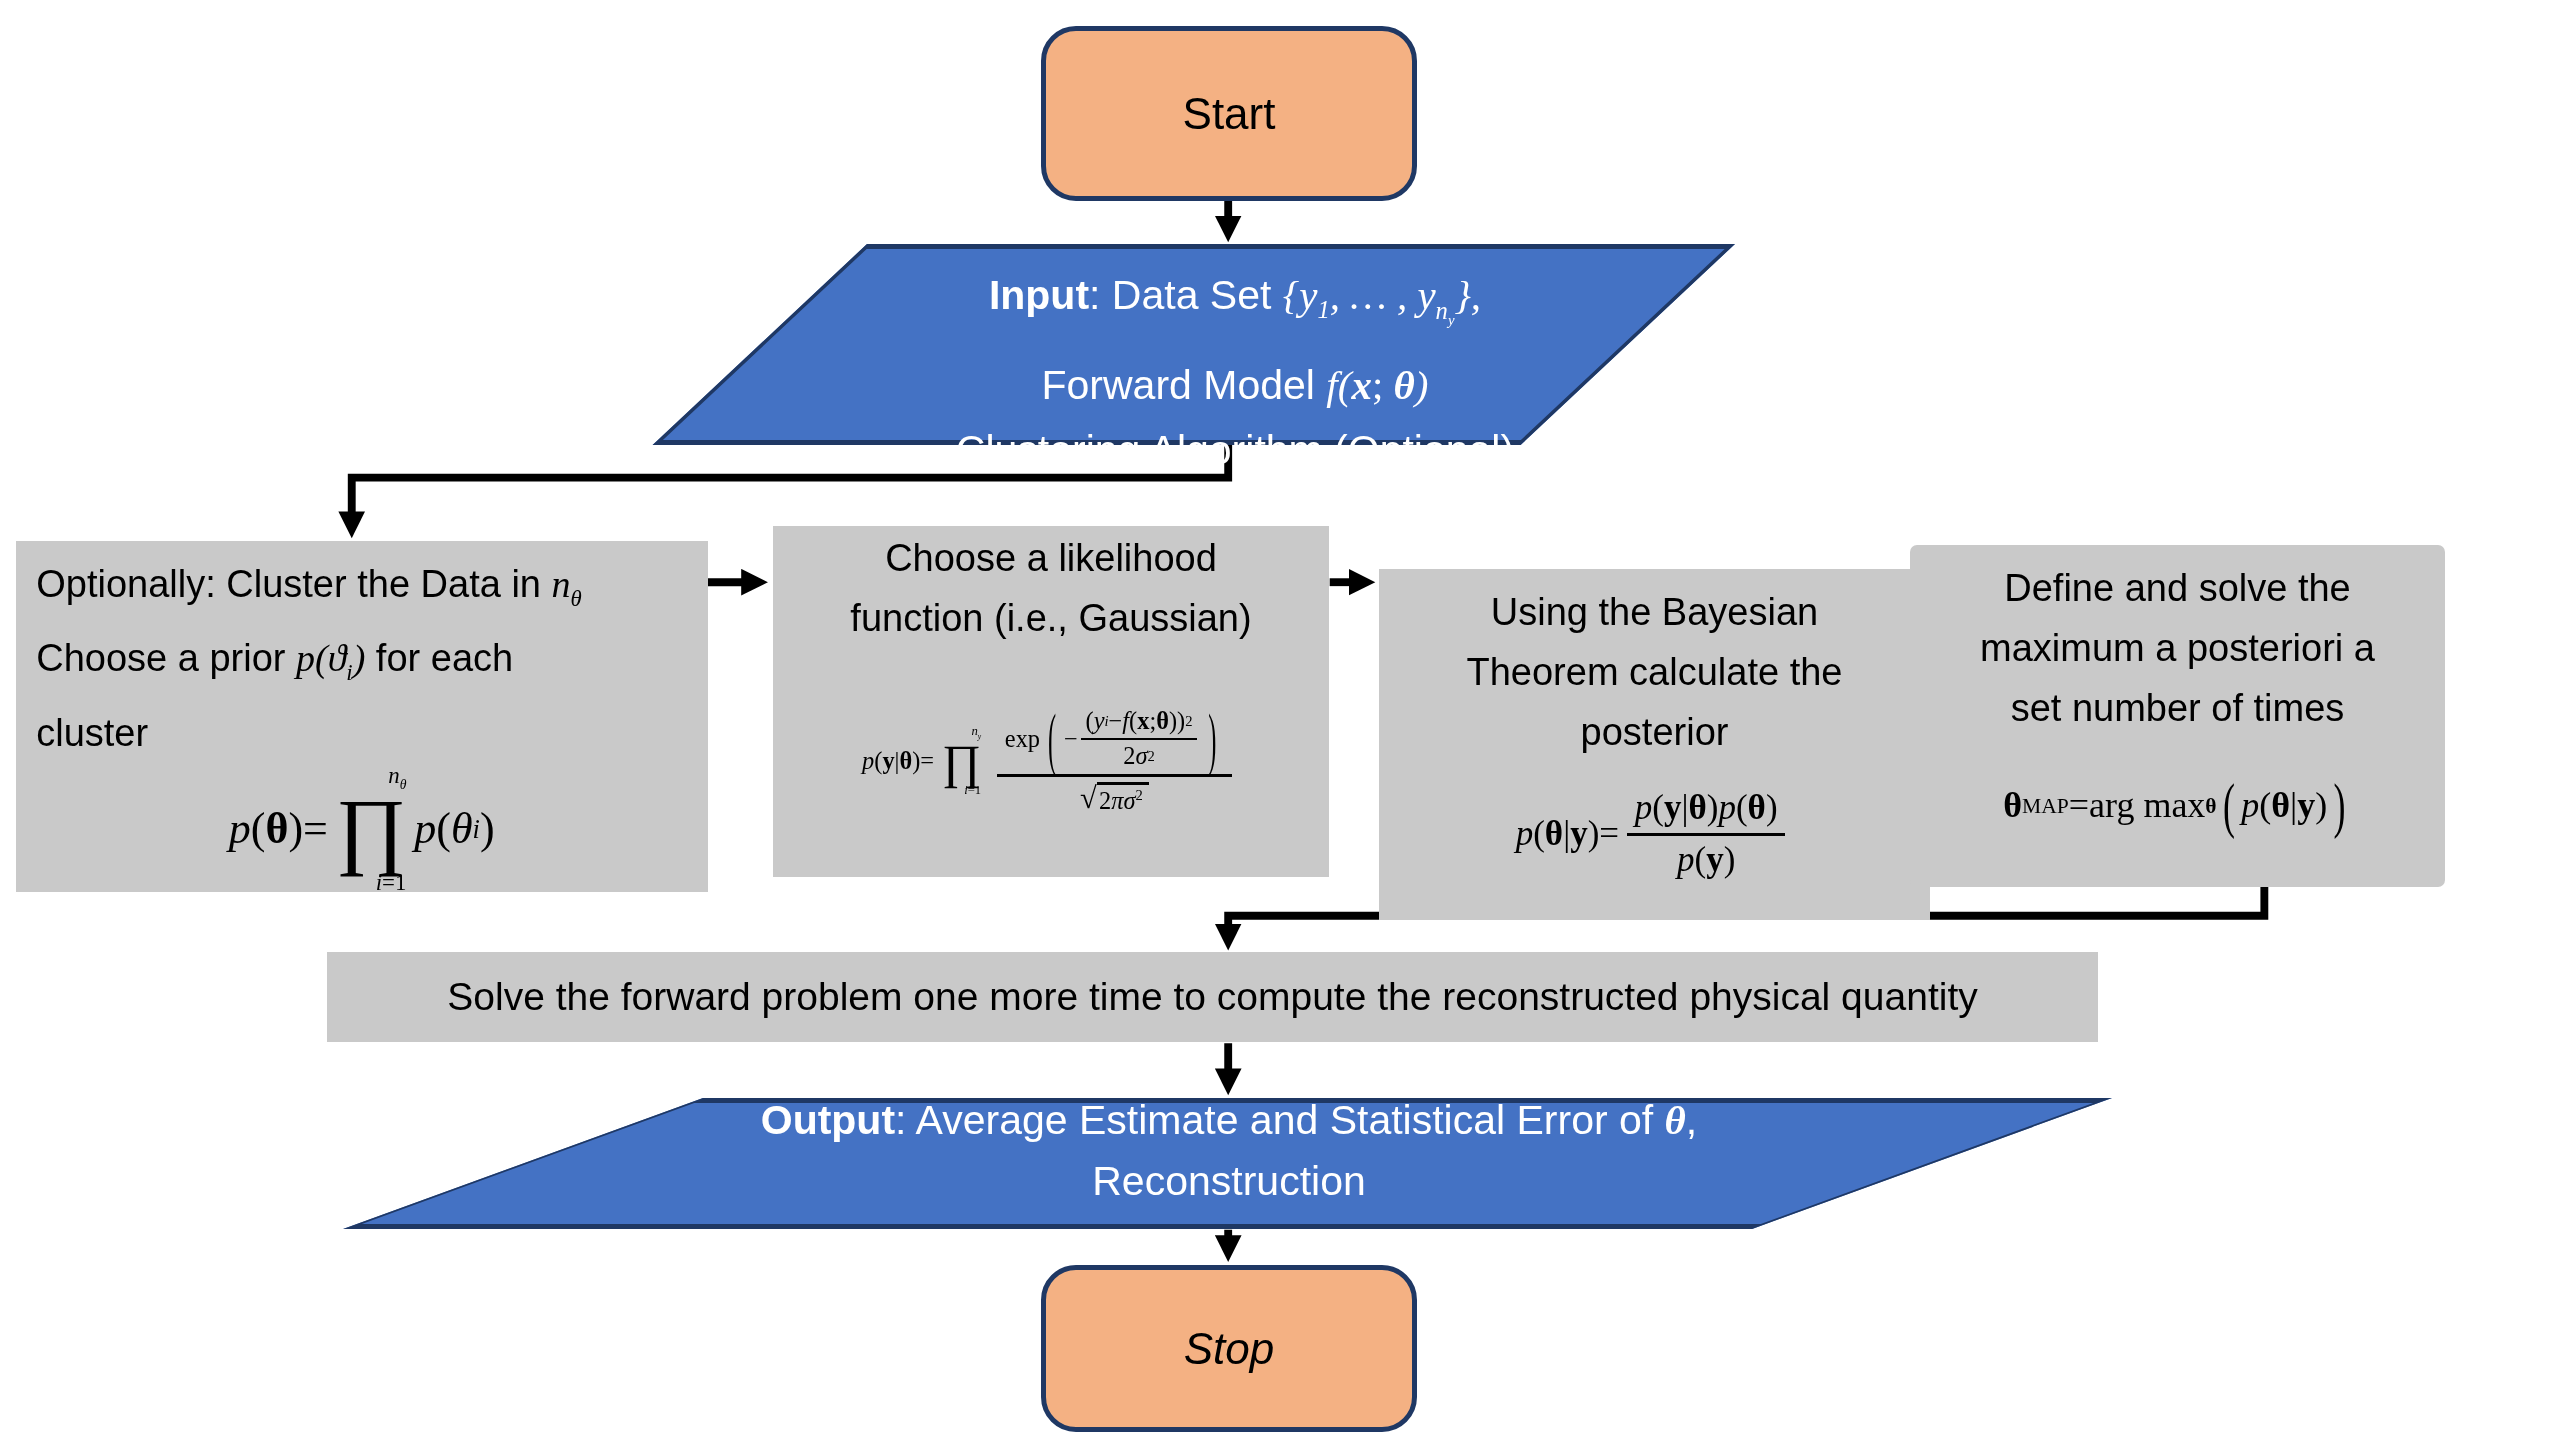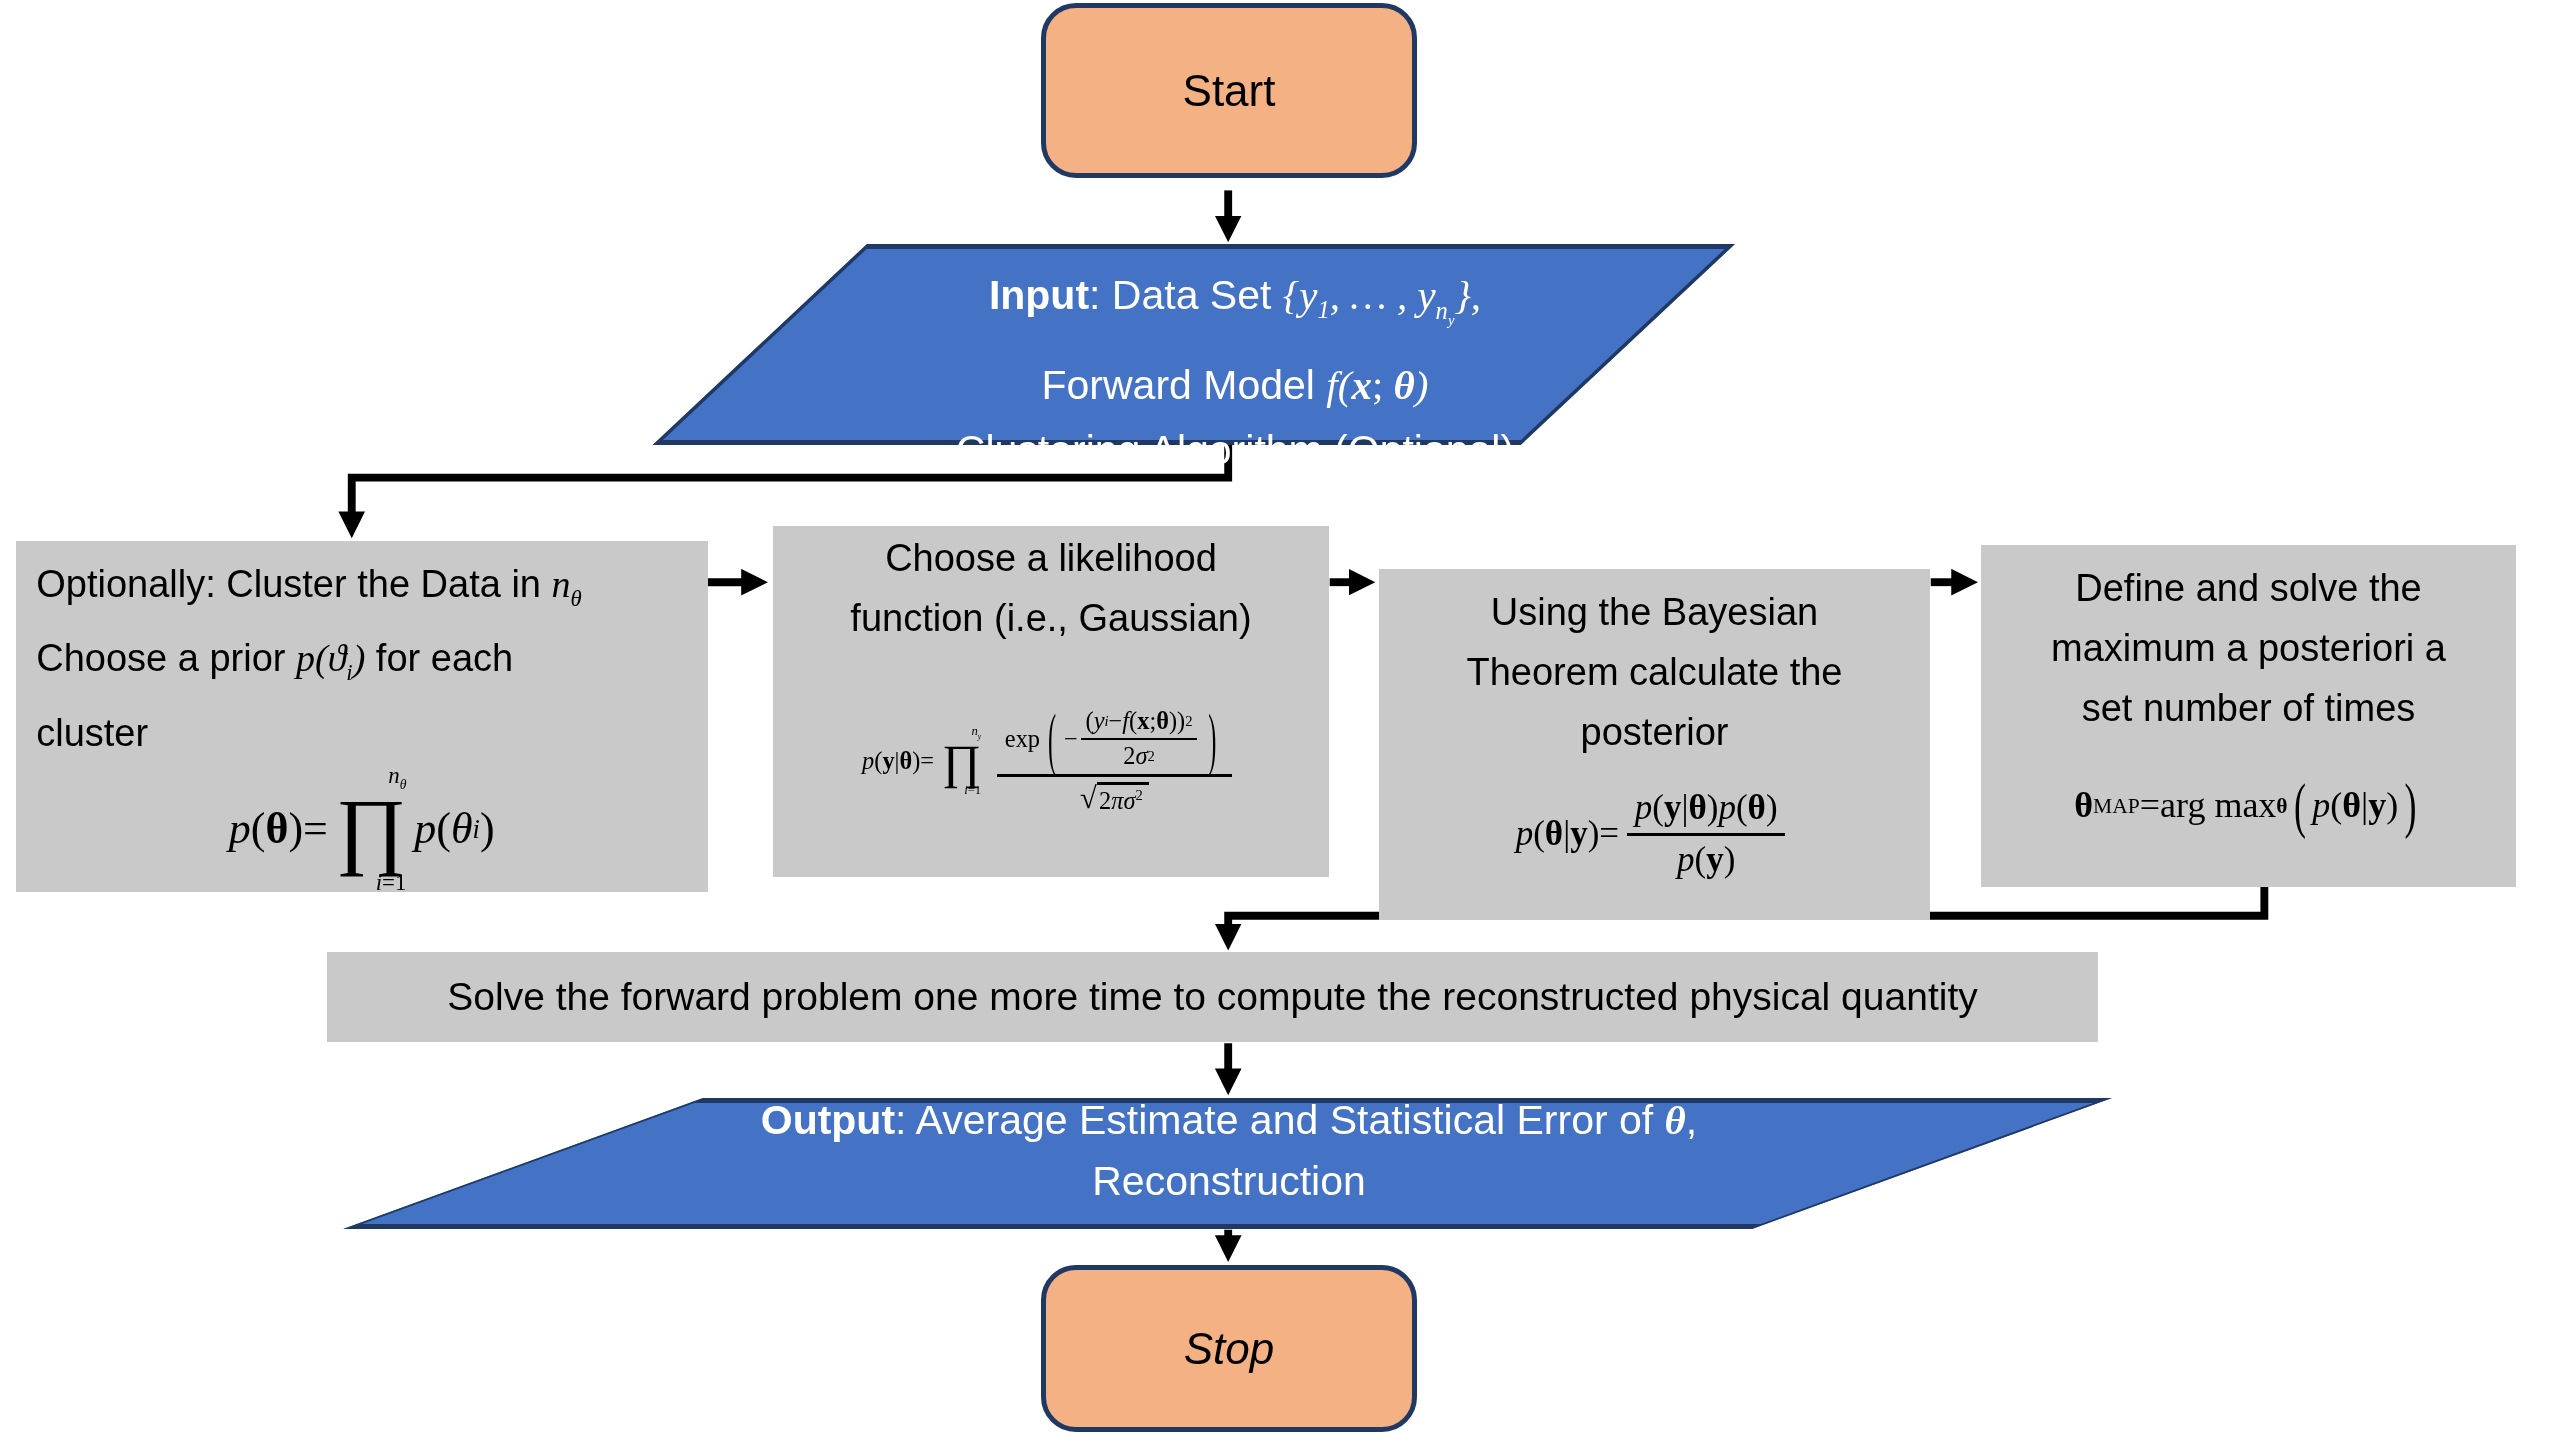--- a/index.html
+++ b/index.html
@@ -61,21 +61,21 @@
     <path d="M1561,242 V276" stroke="#000" stroke-width="10" fill="none" marker-end="url(#ah)"></path>
     <path d="M1561,562 V607 H447 V652" stroke="#000" stroke-width="10" fill="none" marker-end="url(#ah)"></path>
     <path d="M894,740 H944" stroke="#000" stroke-width="10" fill="none" marker-end="url(#ah)"></path>
     <path d="M1690,740 H1716" stroke="#000" stroke-width="10" fill="none" marker-end="url(#ah)"></path>
     <path d="M2454,740 H2482" stroke="#000" stroke-width="10" fill="none" marker-end="url(#ah)"></path>
     <path d="M2878,1127 V1164 H1561 V1176" stroke="#000" stroke-width="10" fill="none" marker-end="url(#ah)"></path>
     <path d="M1561,1326 V1360" stroke="#000" stroke-width="10" fill="none" marker-end="url(#ah)"></path>
     <path d="M1561,1563 V1572" stroke="#000" stroke-width="10" fill="none" marker-end="url(#ah)"></path>
   </svg>
 
-  <div class="terminal" style="left:1041px;top:3px;width:376px;height:175px;">
+  <div class="terminal" style="left:1041px;top:26px;width:376px;height:175px;">
     <span>Start</span>
   </div>
 
   <div class="skewshape" style="left:867px;top:244px;width:868px;height:201px;transform:skewX(-46.85deg);"></div>
   <div class="ptext" style="left:692px;top:246px;width:1086px;height:198px;">
     <div>
       <b>Input</b><span>: Data Set </span><span class="mser mi"><span>{y</span><sub>1</sub><span>, … , </span><span>y</span><sub><span>n</span><sub>y</sub></sub><span>},</span></span>
     </div>
     <div>
       <span>Forward Model </span><span class="mser mi">f(</span><span class="mser mbi">x</span><span class="mser">; </span><span class="mser mbi">θ</span><span class="mser mi">)</span>
@@ -189,21 +189,21 @@
         <span class="den">
             <span class="mi">p</span>
             <span>(</span>
             <span class="mb">y</span>
             <span>)</span>
           </span>
       </span>
     </div>
   </div>
 
-  <div class="grayb" style="left:1981px;top:545px;width:535px;height:342px;padding:12.6px 9.4px;">
+  <div class="grayb" style="left:1910px;top:545px;width:535px;height:342px;padding:12.6px 9.4px;border-radius:7px;">
     <div class="title"><span>Define and solve the</span></div>
     <div class="title"><span>maximum a posteriori a</span></div>
     <div class="title"><span>set number of times</span></div>
     <div class="formula" style="font-size:36px;">
       <span class="mb">θ</span>
         <sub>MAP</sub>
         <span> = </span>
         <span>arg max</span>
         <sub class="mb">θ</sub>
         <span class="bigp2">(</span>

